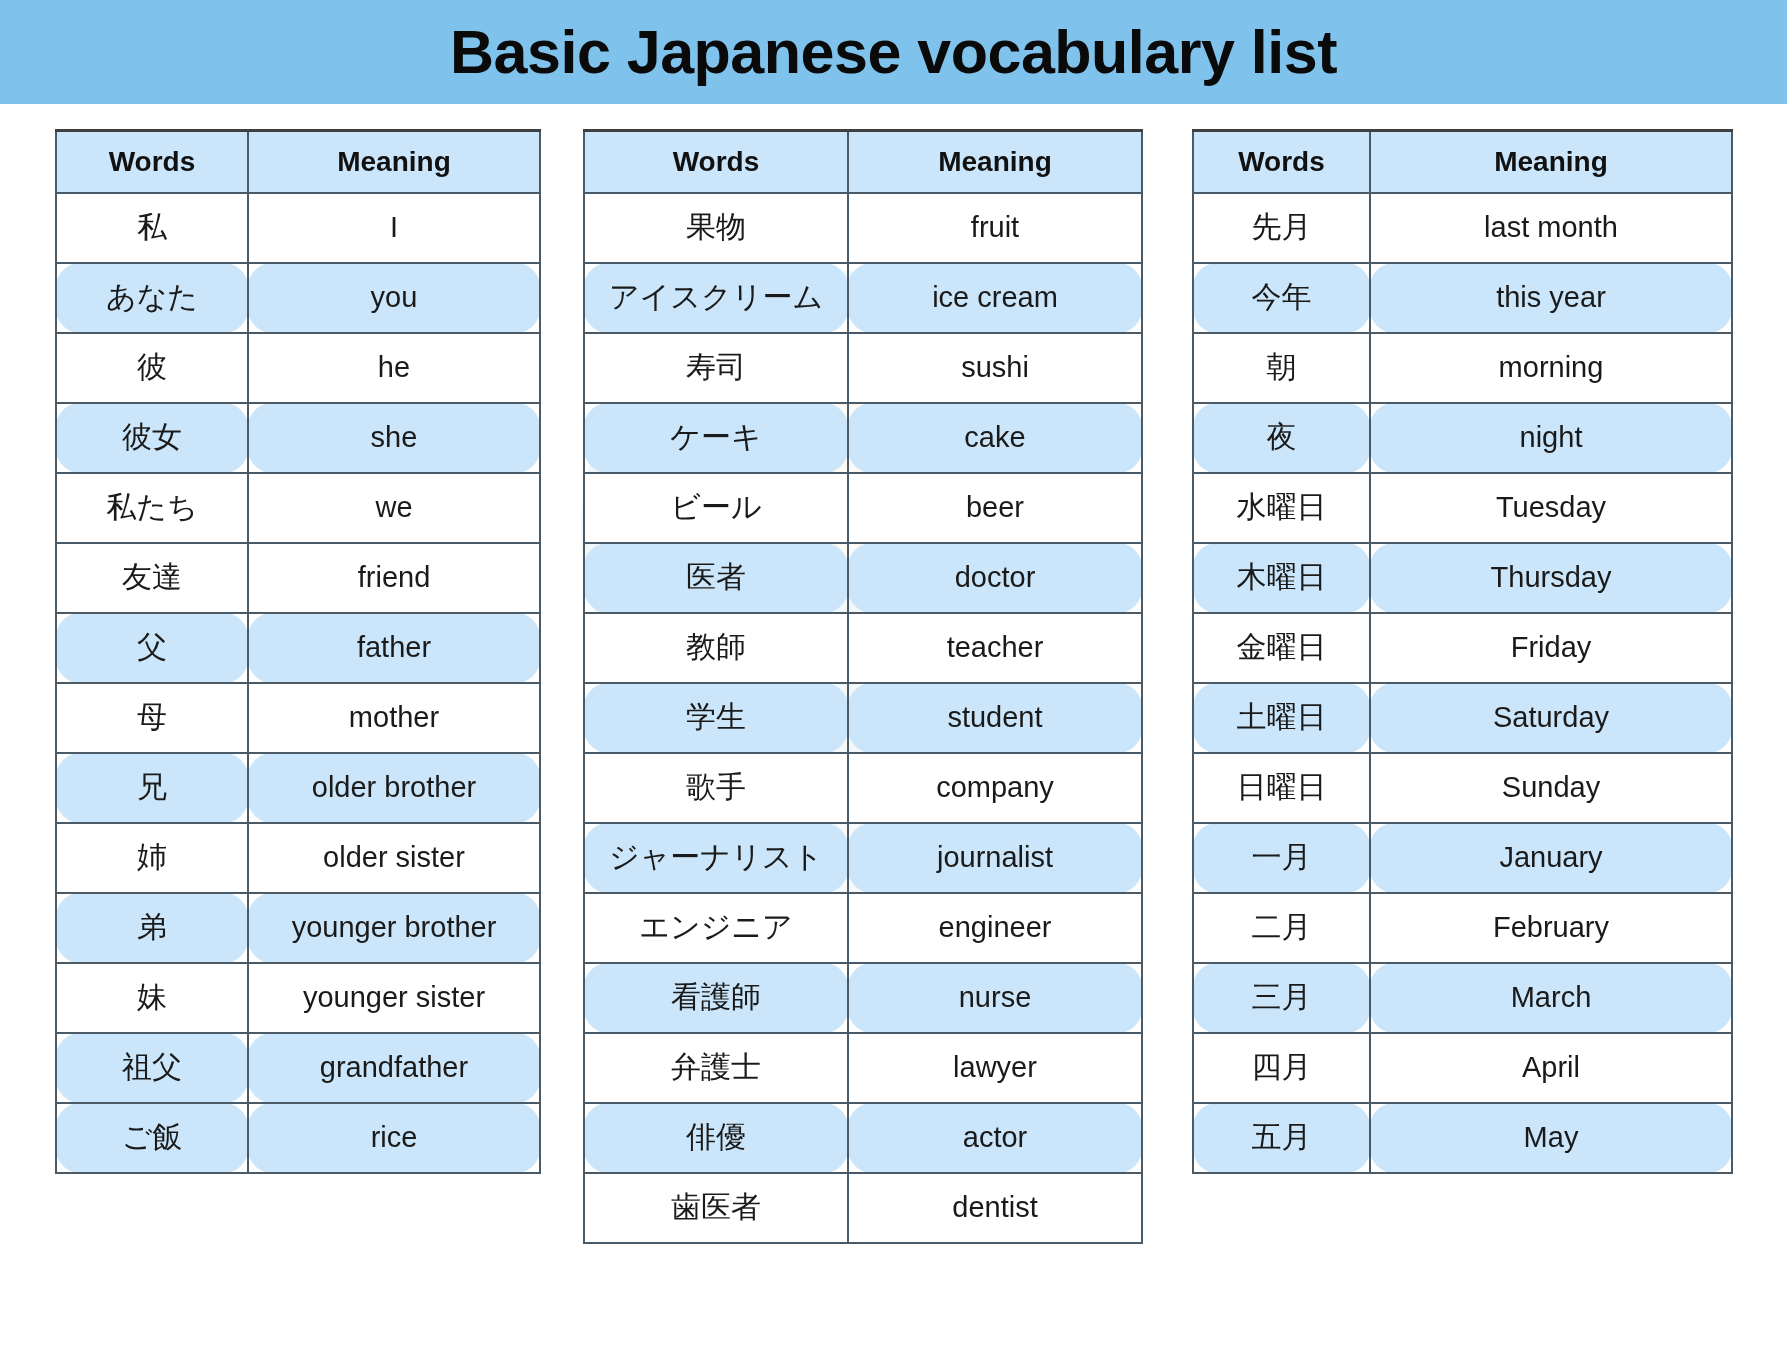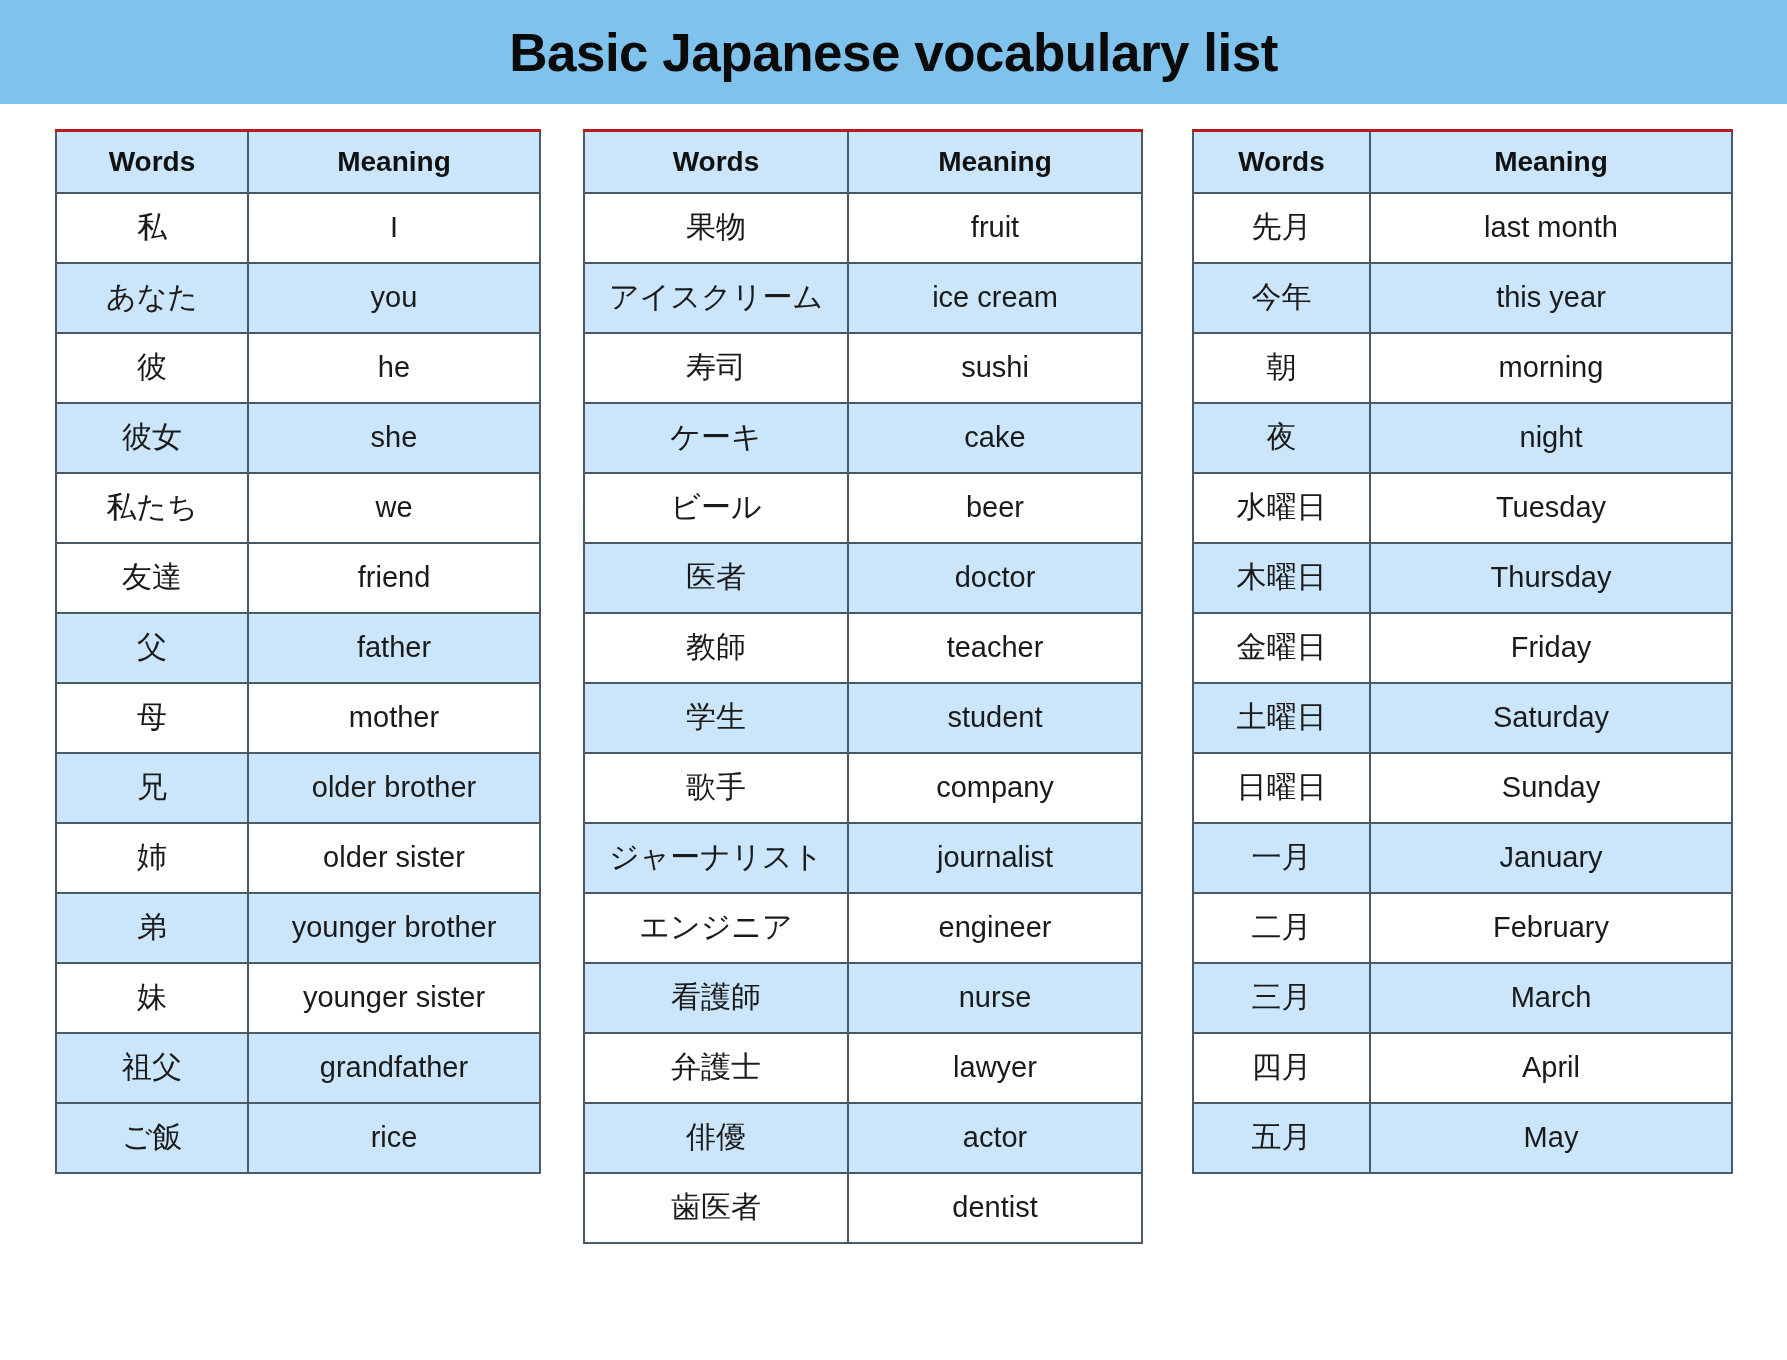--- a/index.html
+++ b/index.html
@@ -22,21 +22,21 @@
     top: 0;
     width: 1787px;
     height: 104px;
     background: #7fc3ec;
     display: flex;
     align-items: center;
     justify-content: center;
     box-sizing: border-box;
   }
   #title-banner .title-text {
-    font-size: 53px;
+    font-size: 61px;
     font-weight: bold;
     color: #0a0a0a;
     letter-spacing: -0.5px;
     line-height: 1;
   }
 
   
   #watermark {
     position: absolute;
     left: 560px;
@@ -82,30 +82,31 @@
     box-sizing: border-box;
     white-space: nowrap;
     overflow: hidden;
   }
   table.vocab-table thead th {
     background: #cbe6fa;
     height: 62px;
     font-size: 28px;
     font-weight: bold;
     color: #111111;
-    border-top: 3px solid #b91c1c;
+    border-top: 3px solid #404040;
   }
   table.vocab-table tbody td {
     font-size: 29px;
     font-weight: normal;
     color: #1a1a1a;
     background: #ffffff;
   }
   table.vocab-table tbody tr.alt td {
     background: #cbe6fa;
+    border-radius: 24px;
   }
   table.vocab-table tbody td.word-cell {
     font-size: 30px;
   }
 
   
   #table-1 col.c-word    { width: 192px; }
   #table-1 col.c-meaning { width: 292px; }
   #table-2 col.c-word    { width: 264px; }
   #table-2 col.c-meaning { width: 294px; }

